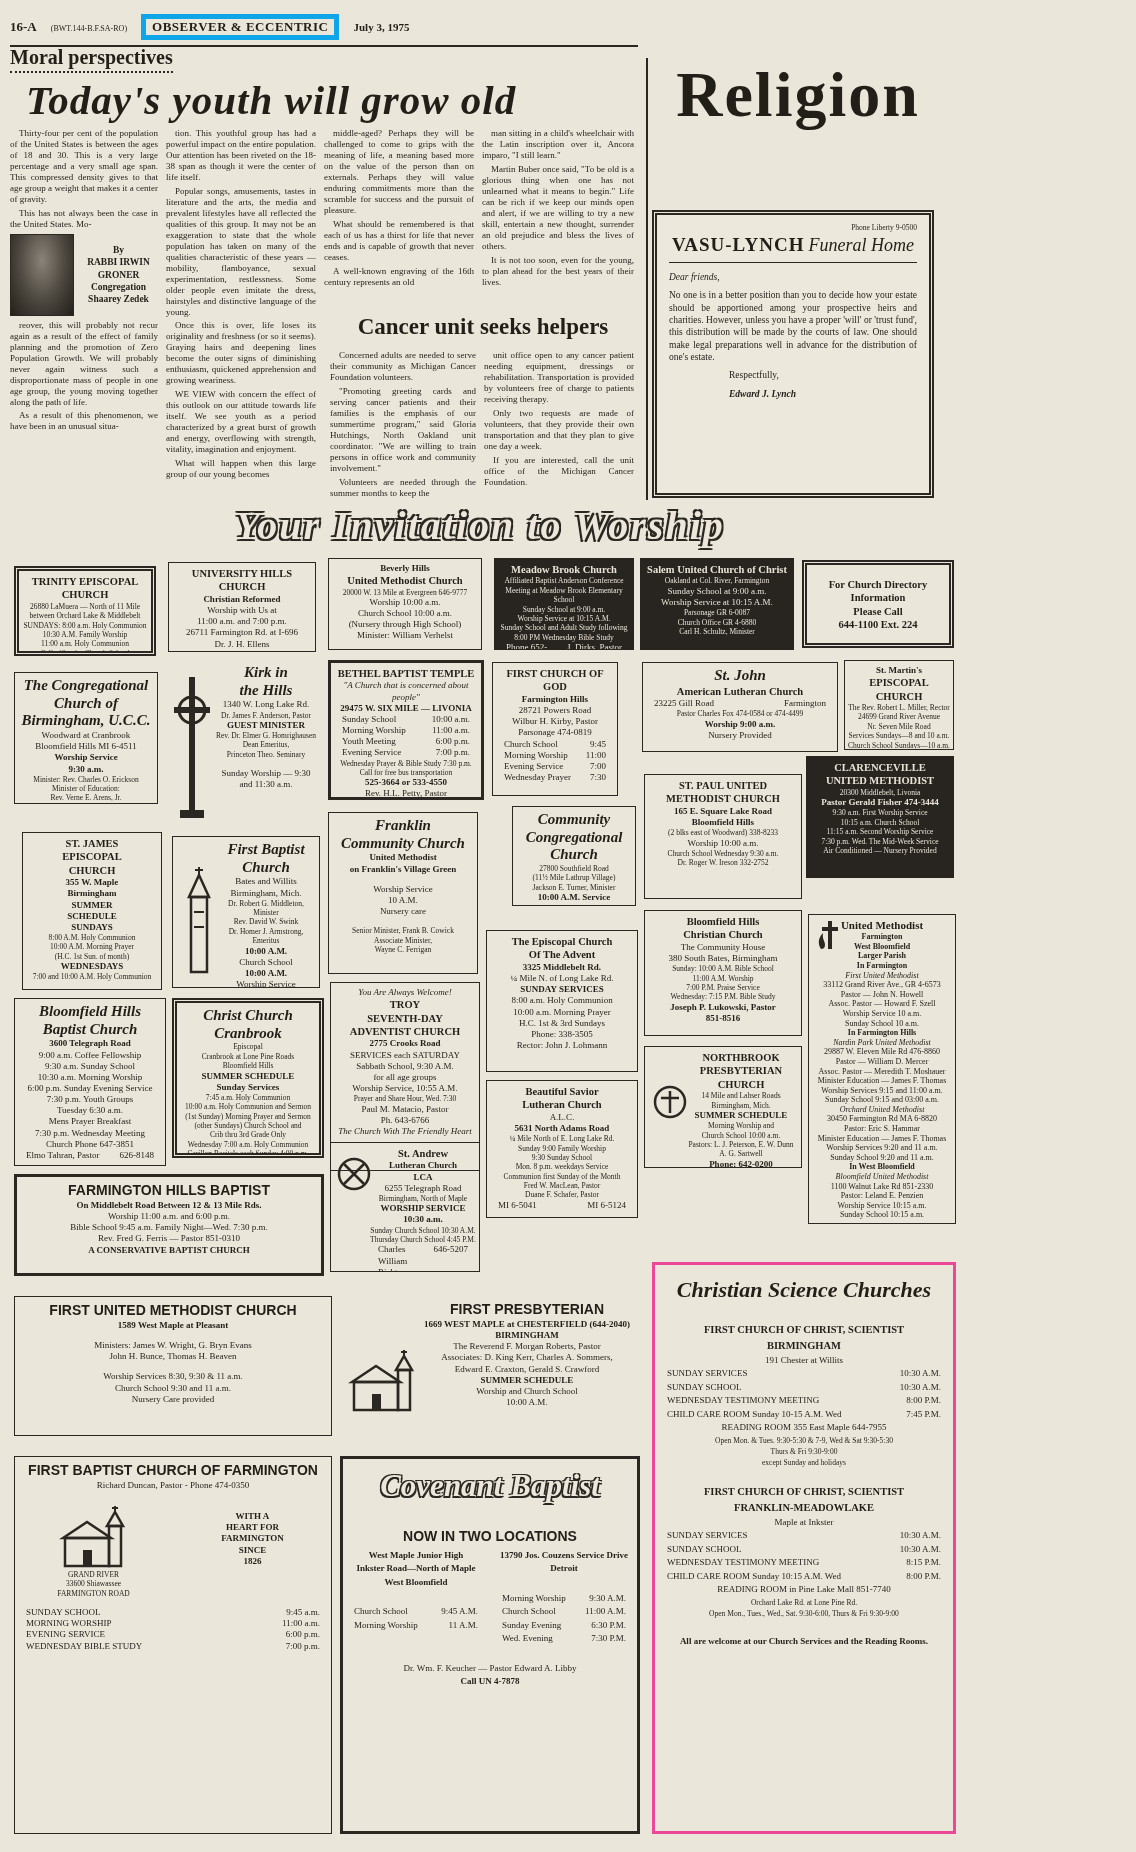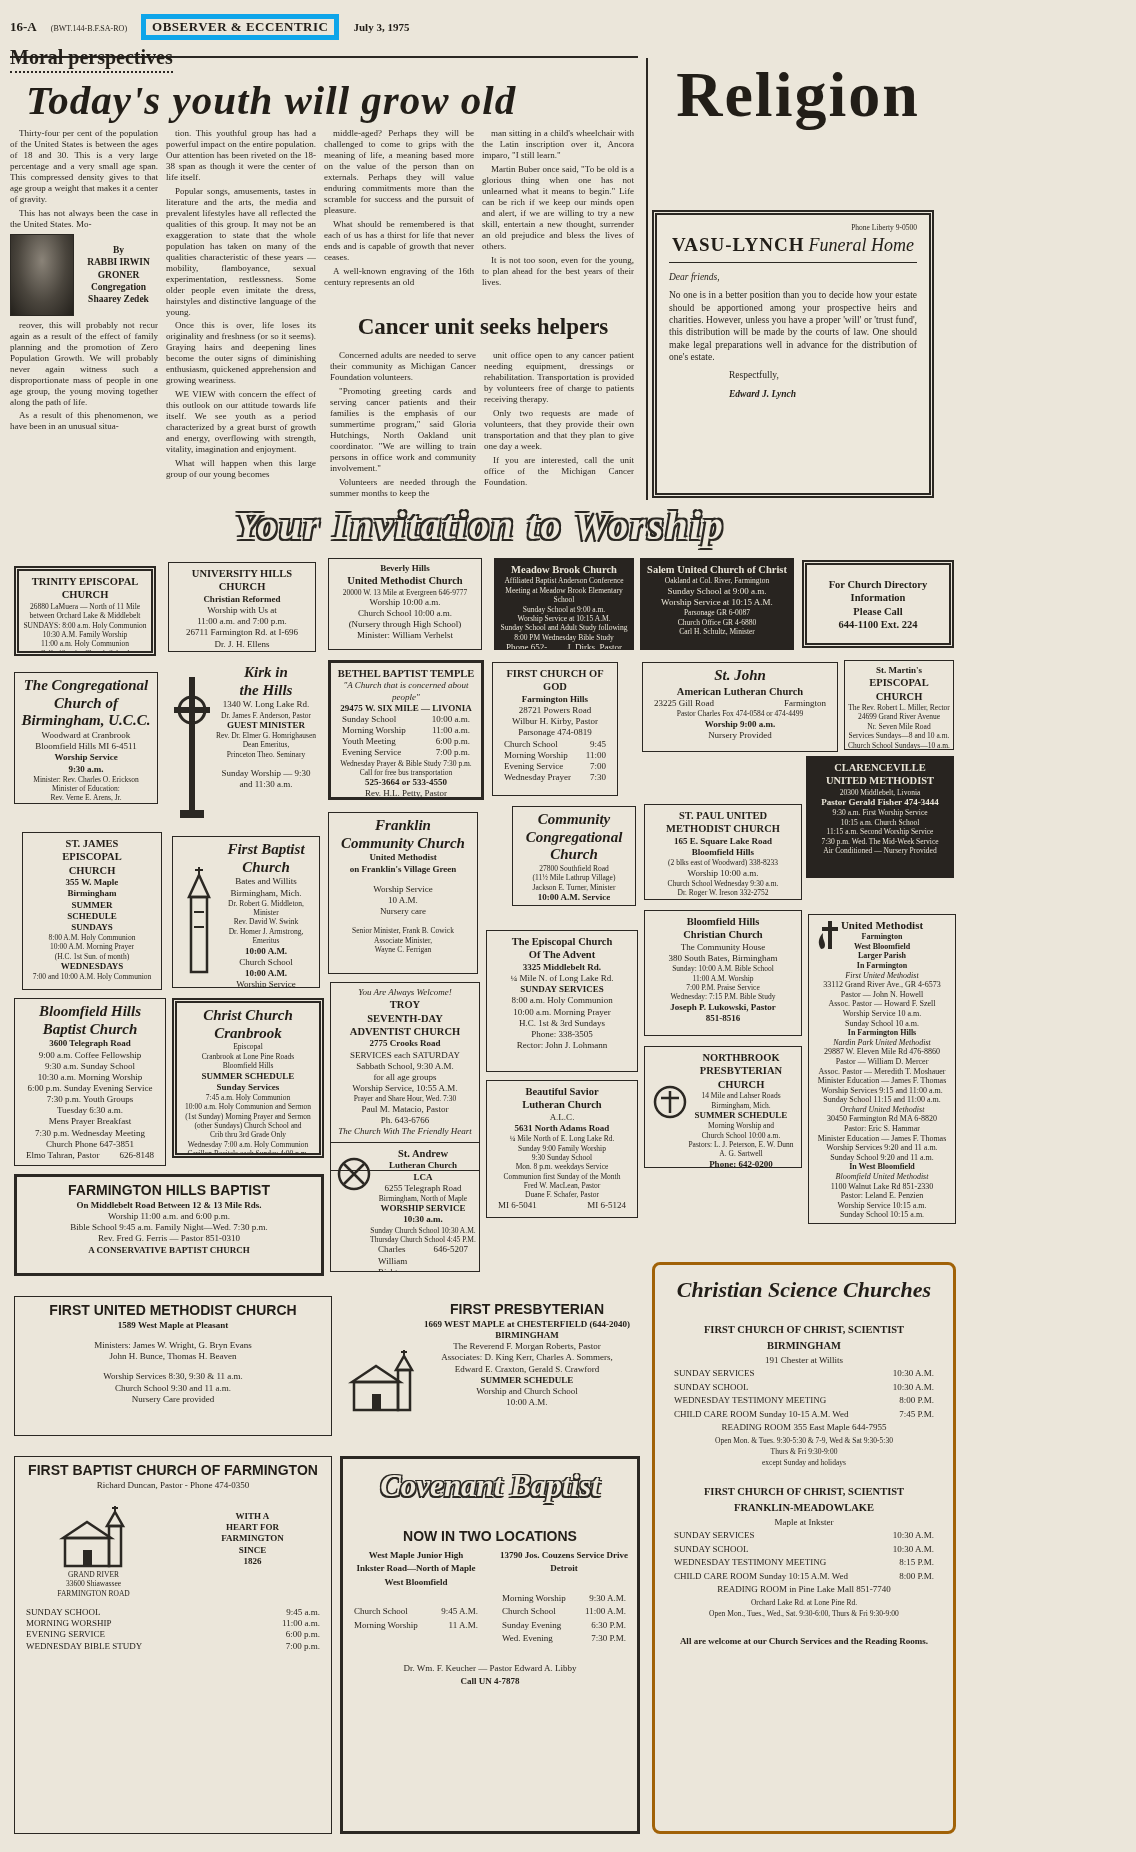--- a/index.html
+++ b/index.html
@@ -2,21 +2,21 @@
 <html><head>
 <meta charset="utf-8">
 <style>
   html,body{margin:0;padding:0;background:#a9a49a;}
   .page{position:relative;width:1136px;height:1852px;margin:0 auto;background:#ebe6da;
         font-family:"Liberation Serif",serif;color:#221e18;overflow:hidden;}
   .rule{position:absolute;background:#2b2823;}
 
   
   .masthead{position:absolute;left:10px;top:14px;width:628px;display:flex;gap:14px;align-items:baseline;
-            border-bottom:2px solid #2b2823;padding-bottom:16px;font-size:11px;}
+            border-bottom:2px solid #2b2823;padding-bottom:5px;font-size:11px;}
   .mh-page{font-weight:bold;font-size:13px;}
   .mh-code{font-size:8px;}
   .mh-paper{font-weight:bold;border:5px solid #0ea5e9;padding:0 6px;font-size:13px;letter-spacing:.5px;}
   .mh-date{font-weight:bold;}
 
   .kicker{position:absolute;left:10px;top:46px;font-size:20px;font-weight:bold;
           border-bottom:2px dotted #2b2823;padding-bottom:2px;}
   .headline{position:absolute;left:26px;top:76px;width:612px;font-size:41px;font-style:italic;
             font-weight:bold;letter-spacing:1px;}
   .religion{position:absolute;left:648px;top:58px;width:300px;text-align:center;font-size:64px;
@@ -47,21 +47,21 @@
 
   .worship-banner{position:absolute;left:150px;top:502px;width:660px;text-align:center;
       font-size:40px;font-style:italic;font-weight:bold;letter-spacing:2px;color:#ece7da;
       text-shadow:-2px -2px 0 #2b2823,2px -2px 0 #2b2823,-2px 2px 0 #2b2823,2px 2px 0 #2b2823;}
 
   
   .church{position:absolute;border:1px solid #2b2823;padding:4px 3px;box-sizing:border-box;overflow:hidden;}
   .church.none{border:none;}
   .church.thick{border-width:3px;}
   .church.double{border:5px double #2b2823;}
-  .church.rounded{border:3px solid #a16207;border-radius:8px;padding:8px 11px;}
+  .church.rounded{border:3px solid #ec4899;border-radius:0;padding:8px 4px;}
   .church.dark{background:#282420;color:#e9e4d6;border-color:#282420;}
   .cbody{position:relative;}
   .ln{text-align:center;font-size:9px;line-height:1.24;}
   .ln.t{font-weight:bold;font-size:10.5px;line-height:1.28;}
   .ln.T{font-family:"Liberation Sans",sans-serif;font-weight:bold;font-size:14px;line-height:1.35;}
   .ln.s{font-style:italic;font-weight:bold;font-size:15px;line-height:1.18;}
   .ln.s2{font-style:italic;font-weight:bold;font-size:31px;line-height:1.2;color:#ece7da;
       text-shadow:-1.5px -1.5px 0 #2b2823,1.5px -1.5px 0 #2b2823,-1.5px 1.5px 0 #2b2823,1.5px 1.5px 0 #2b2823;}
   .ln.cs-h{font-style:italic;font-weight:bold;font-size:22px;line-height:1.2;}
   .ln.b{font-weight:bold;}
@@ -351,21 +351,21 @@
           <div class="ln s">Community</div>
           <div class="ln s">Congregational</div>
           <div class="ln s">Church</div>
           <div class="ln tiny">27800 Southfield Road</div>
           <div class="ln tiny">(11½ Mile Lathrup Village)</div>
           <div class="ln tiny">Jackson E. Turner, Minister</div>
           <div class="ln b">10:00 A.M. Service</div>
           <div class="ln b">"FREE, FREE, FREE"</div>
         </div>
       </div>
-      <div class="church " style="left: 644px; top: 804px; width: 158px; height: 96px;">
+      <div class="church " style="left: 644px; top: 774px; width: 158px; height: 125px;">
         <div class="cbody">
           <div class="ln t">ST. PAUL UNITED</div>
           <div class="ln t">METHODIST CHURCH</div>
           <div class="ln b">165 E. Square Lake Road</div>
           <div class="ln b">Bloomfield Hills</div>
           <div class="ln tiny">(2 blks east of Woodward) 338-8233</div>
           <div class="ln n">Worship 10:00 a.m.</div>
           <div class="ln tiny">Church School Wednesday 9:30 a.m.</div>
           <div class="ln tiny">Dr. Roger W. Ireson 332-2752</div>
         </div>
@@ -485,21 +485,21 @@
           <div class="ln n">Assoc. Pastor — Howard F. Szell</div>
           <div class="ln n">Worship Service 10 a.m.</div>
           <div class="ln n">Sunday School 10 a.m.</div>
           <div class="ln b">In Farmington Hills</div>
           <div class="ln i">Nardin Park United Methodist</div>
           <div class="ln n">29887 W. Eleven Mile Rd  476-8860</div>
           <div class="ln n">Pastor — William D. Mercer</div>
           <div class="ln n">Assoc. Pastor — Meredith T. Moshauer</div>
           <div class="ln n">Minister Education — James F. Thomas</div>
           <div class="ln n">Worship Services 9:15 and 11:00 a.m.</div>
-          <div class="ln n">Sunday School 11:15 and 11:00 a.m.</div>
+          <div class="ln n">Sunday School 9:15 and 03:00 a.m.</div>
           <div class="ln i">Orchard United Methodist</div>
           <div class="ln n">30450 Farmington Rd  MA 6-8820</div>
           <div class="ln n">Pastor: Eric S. Hammar</div>
           <div class="ln n">Minister Education — James F. Thomas</div>
           <div class="ln n">Worship Services 9:20 and 11 a.m.</div>
           <div class="ln n">Sunday School 9:20 and 11 a.m.</div>
           <div class="ln b">In West Bloomfield</div>
           <div class="ln i">Bloomfield United Methodist</div>
           <div class="ln n">1100 Walnut Lake Rd  851-2330</div>
           <div class="ln n">Pastor: Leland E. Penzien</div>

